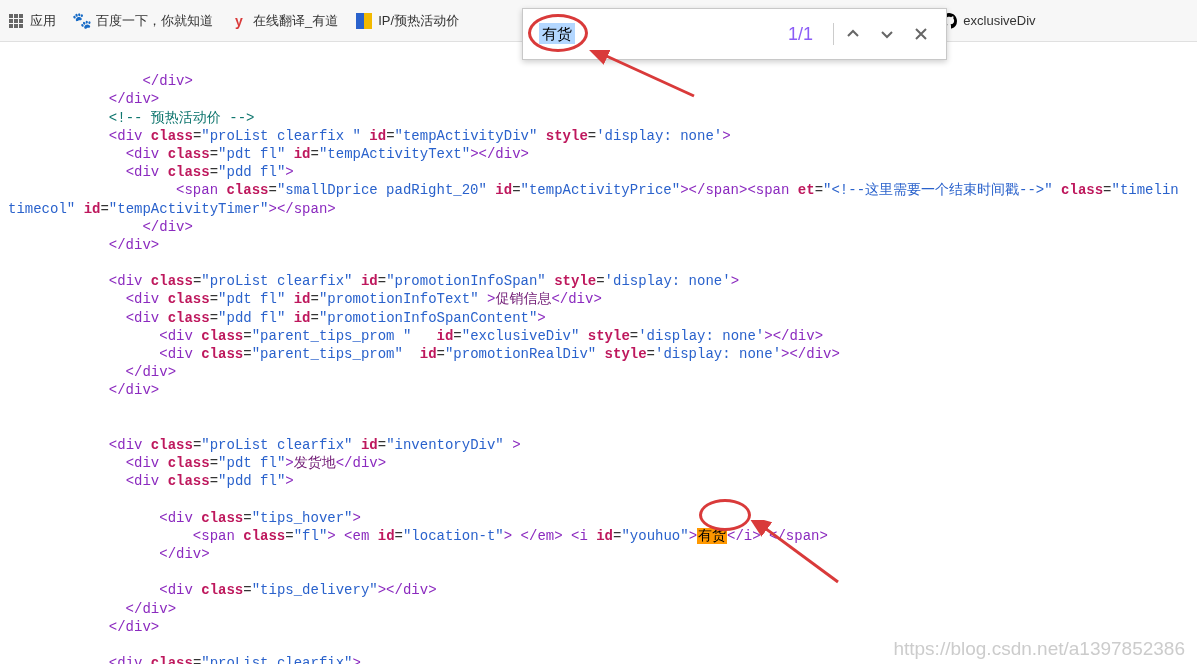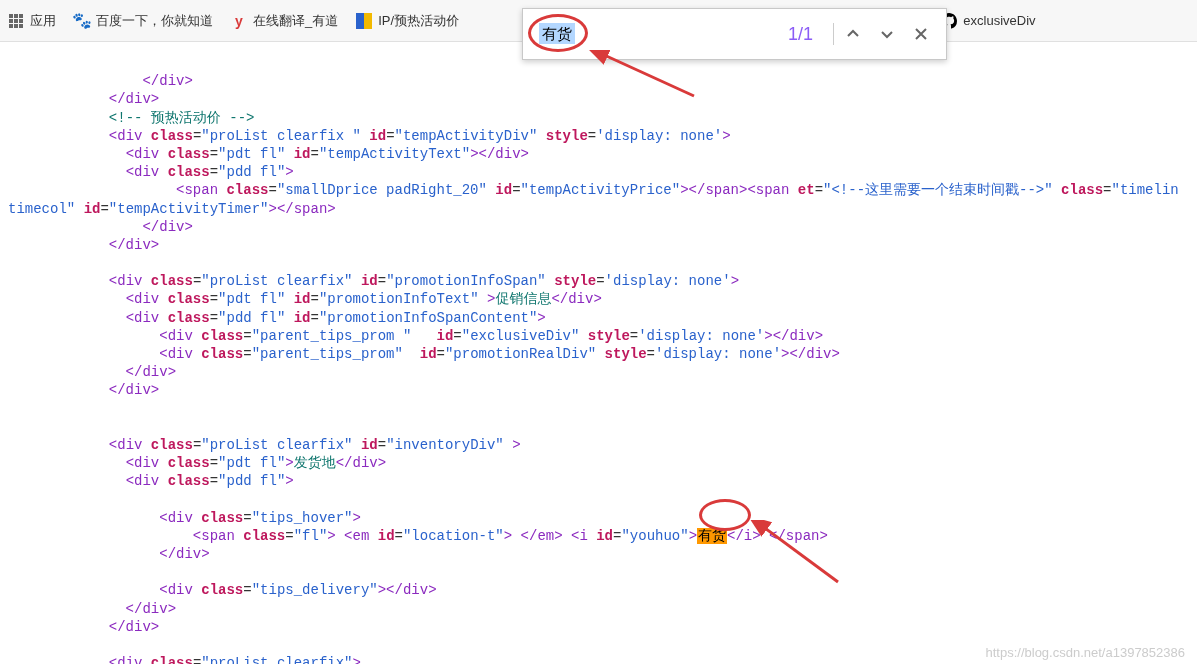--- a/index.html
+++ b/index.html
@@ -114,34 +114,34 @@
       padding: 12px 8px;
       white-space: pre;
       color: #333;
       position: relative;
     }
     .tag { color: #8b2abf; }
     .attr-name { color: #be185d; font-weight: bold; }
     .attr-eq { color: #333; }
     .attr-val { color: #2a62cc; }
     .comment { color: #0f766e; }
-    .text-content { color: #0f766e; }
+    .text-content { color: #701a75; }
     .highlight-match {
       background: #ff9800;
       color: #000;
       padding: 0 1px;
     }
 
     
     .watermark {
       position: absolute;
       bottom: 4px;
       right: 12px;
       color: #ccc;
-      font-size: 13px;
+      font-size: 19px;
       font-family: Arial, sans-serif;
     }
   </style>
 </head>
 <body>
 
 <div class="bookmarks-bar">
   <div class="bookmark-item">
     <span class="bookmark-icon">
       <span class="icon-apps">

